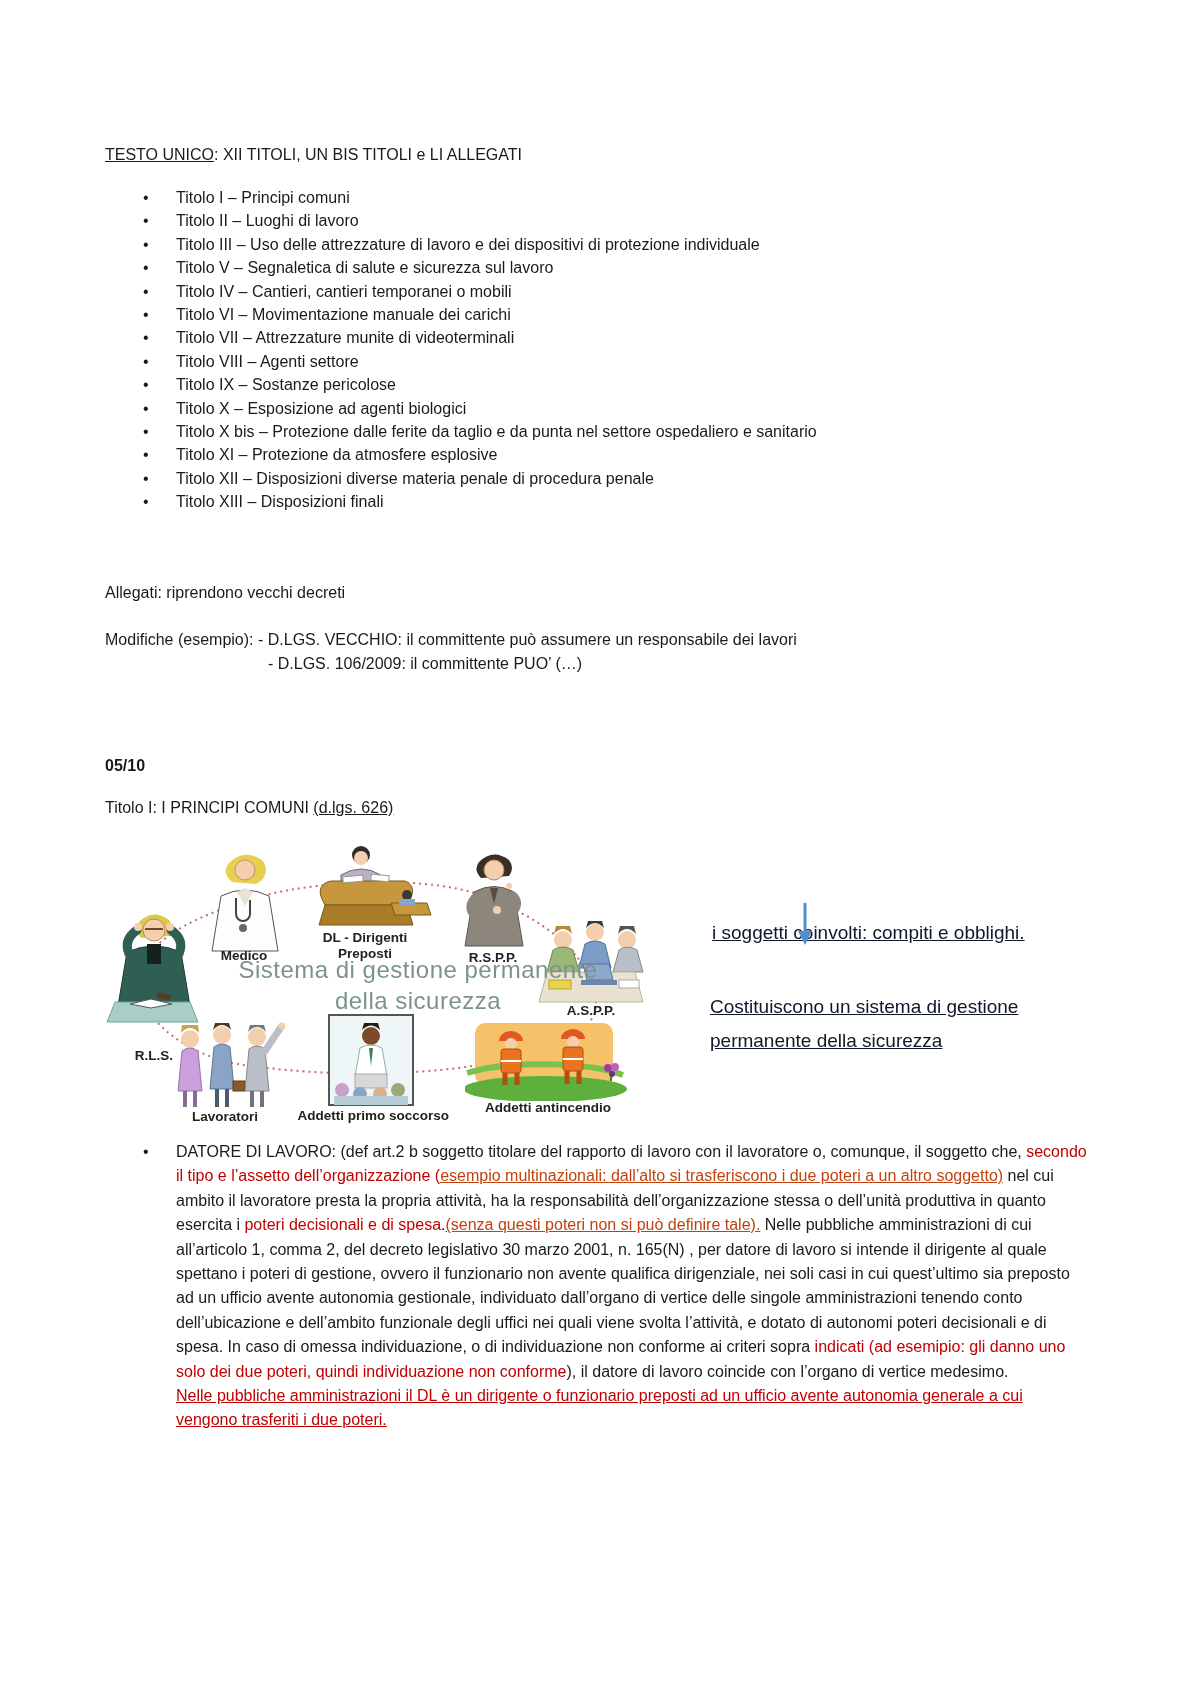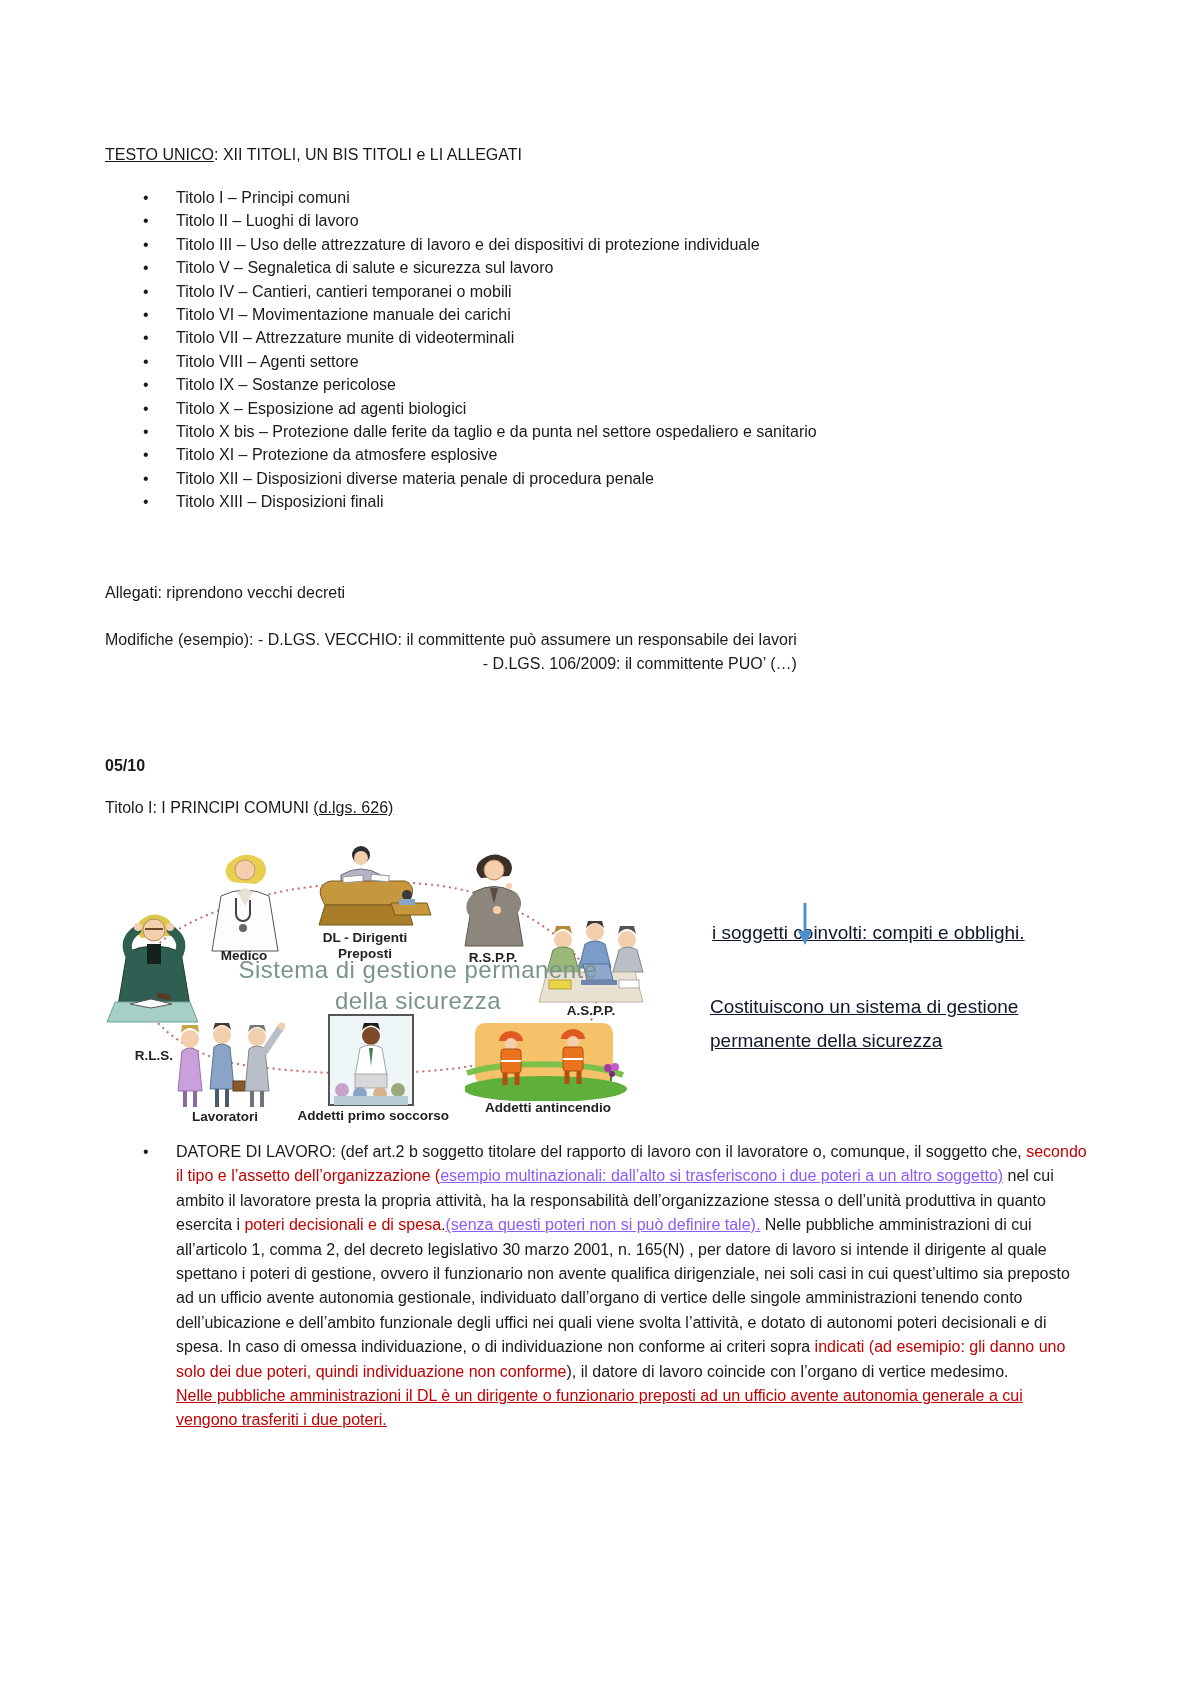--- a/index.html
+++ b/index.html
@@ -10,21 +10,21 @@
   }
   .abs{position:absolute;}
   .u{text-decoration:underline;}
 
   .doc-title{left:105px;top:130px;font-size:16px;margin-top:16px;}
   .titoli-list{left:105px;top:186px;list-style:none;margin:0;padding:0;font-size:16px;}
   .titoli-list li{position:relative;padding-left:71px;line-height:23.4px;}
   .titoli-list li::before{content:"•";position:absolute;left:38px;top:0;}
 
   .allegati{left:105px;top:584px;font-size:16px;}
-  .modifiche{left:105px;top:628px;font-size:16px;line-height:23.6px;text-align:right;}
+  .modifiche{left:105px;top:628px;font-size:16px;line-height:23.6px;}
   .mod-indent{padding-left:163px;}
 
   .date-heading{left:105px;top:757px;font-size:16px;font-weight:bold;}
   .section-heading{left:105px;top:799px;font-size:16px;}
 
   
   .diagram{left:100px;top:838px;width:548px;height:295px;}
   .diagram .fig{position:absolute;z-index:1;}
   .fig-label{position:absolute;z-index:2;font-weight:bold;font-size:13.5px;color:#222;text-align:center;}
   .center-text{position:absolute;left:90px;top:116px;width:372px;z-index:2;
@@ -36,21 +36,21 @@
   .anno-top{left:712px;top:874px;}
   .anno-arrow{left:795px;top:902px;}
   .anno-bottom{left:710px;top:942px;line-height:34px;}
 
   
   .para{left:143px;top:1140px;width:945px;font-size:16px;line-height:24.4px;}
   .para .bullet{position:absolute;left:0;top:0;}
   .para .ptext{margin-left:33px;width:912px;}
   .seg-black{color:#1a1a1a;}
   .seg-red{color:#c00000;}
-  .seg-redu{color:#8b5cf6;text-decoration:underline;}
+  .seg-redu{color:#c2410c;text-decoration:underline;}
   .note-block{display:block;color:#c00000;text-decoration:underline;}
 </style>
 </head>
 <body>
 
 <div class="abs doc-title">
   <span class="u">TESTO UNICO</span><span>: XII TITOLI, UN BIS TITOLI e LI ALLEGATI</span>
 </div>
 
 <ul class="abs titoli-list">

